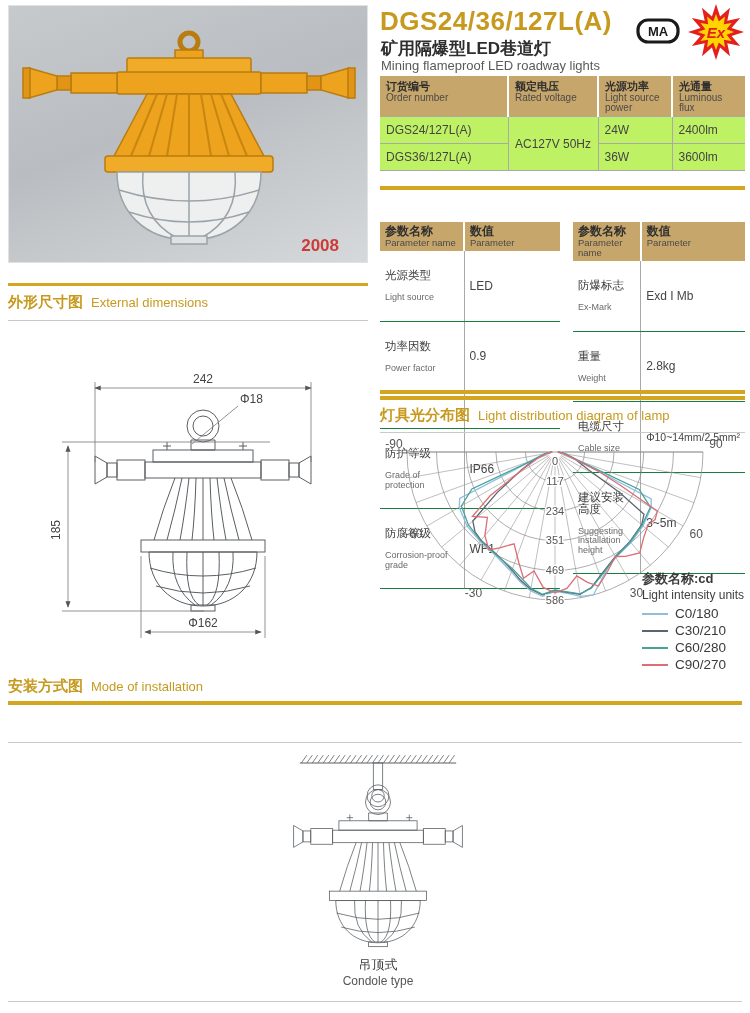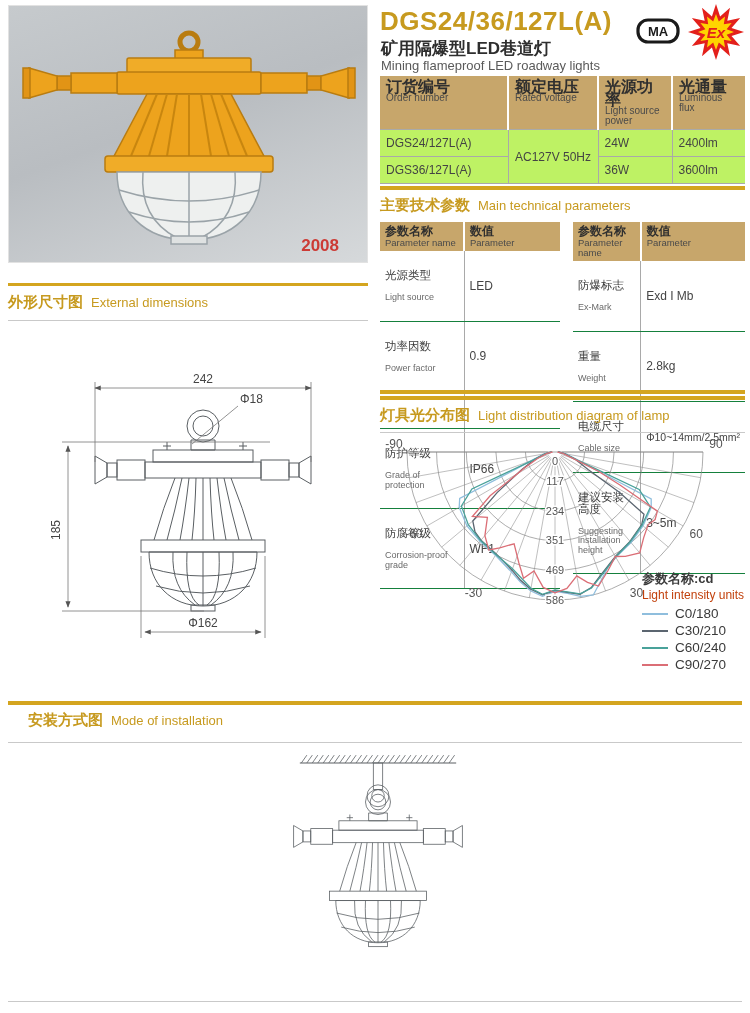--- a/index.html
+++ b/index.html
@@ -18,21 +18,21 @@
   .ma-badge { position:absolute; left:636px; top:16px; }
   .ex-badge { position:absolute; left:686px; top:2px; }
 
   
   table { border-collapse:collapse; }
   .order-table { position:absolute; left:380px; top:76px; width:365px; font-size:12px; }
   .order-table th { background:#c7a66b; color:#2f2f2f; text-align:left; padding:4px 6px 3px 6px;
                     border-right:2px solid #fff; font-weight:bold; vertical-align:top; }
   .order-table th:last-child { border-right:none; }
   .order-table th .en { display:block; font-size:10px; font-weight:normal; color:#4a4a4a; line-height:10px; }
-  .order-table th .cn { display:block; font-size:16px; line-height:13px; }
+  .order-table th .cn { display:block; font-size:11px; line-height:13px; }
   .order-table td { border:1px solid #a9a9a9; padding:6px 6px; color:#444; background:#bef264; }
   .order-table tr td:first-child { border-left:none; }
   .order-table tr td:last-child { border-right:none; }
 
   .param-wrap { position:absolute; top:222px; font-size:11px; }
   .param-left  { left:380px; width:180px; }
   .param-right { left:573px; width:172px; }
   .param-table { width:100%; }
   .param-table th { background:#c7a66b; color:#2f2f2f; text-align:left; padding:3px 5px; border-right:2px solid #fff; vertical-align:top; }
   .param-table th:last-child { border-right:none; }
@@ -50,21 +50,21 @@
   .sec-title .cn { font-size:15px; font-weight:bold; margin-right:8px; }
   .sec-title .en { font-size:13px; }
   .thin-line { position:absolute; height:1px; background:#c9c9c9; }
 
   svg { display:block; }
   text { font-family:"Liberation Sans","DejaVu Sans",sans-serif; }
 
   .dist-chart { position:absolute; left:380px; top:436px; }
   .legend { position:absolute; left:642px; top:570px; width:108px; font-size:12.5px; color:#3a3a3a; }
   .legend .u-cn { font-size:13px; font-weight:bold; color:#3a3a3a; }
-  .legend .u-en { font-size:12px; color:#c2410c; margin-bottom:3px; }
+  .legend .u-en { font-size:12px; color:#404040; margin-bottom:3px; }
   .legend-item { display:flex; align-items:center; height:17px; }
   .legend-item .sw { width:26px; height:2px; margin-right:7px; flex:none; }
   .legend-item .lb { font-size:13.5px; }
 
   .dims-svg { position:absolute; left:8px; top:348px; }
   .install-svg { position:absolute; left:292px; top:752px; }
   .install-label { position:absolute; left:288px; top:956px; width:180px; text-align:center; color:#3c3c3c; }
   .install-label .cn { font-size:13px; display:block; }
   .install-label .en { font-size:12px; color:#555; display:block; }
 </style>
@@ -208,23 +208,20 @@
     </tr>
     <tr>
       <td>DGS36/127L(A)</td>
       <td>36W</td>
       <td>3600lm</td>
     </tr>
   </tbody>
     </table>
 
   <div class="gold-bar" style="left:380px; top:186px; width:365px;"></div>
-  <div class="sec-title" style="left:380px; top:196px;">
-    <span class="cn">主要技术参数</span><span class="en">Main technical parameters</span>
-  </div>
 
   <div class="param-wrap param-left">
     <table class="param-table">
       <colgroup>
           <col style="width:84px">
           <col style="width:96px">
         </colgroup>
       <tbody>
           <tr>
         <th>
@@ -409,31 +406,31 @@
         <div class="legend-item">
           <span class="sw" style="background: rgb(143, 190, 221);"></span>
           <span class="lb">C0/180</span>
         </div>
         <div class="legend-item">
           <span class="sw" style="background: rgb(91, 101, 112);"></span>
           <span class="lb">C30/210</span>
         </div>
         <div class="legend-item">
           <span class="sw" style="background: rgb(73, 162, 154);"></span>
-          <span class="lb">C60/240</span>
+          <span class="lb">C60/280</span>
         </div>
         <div class="legend-item">
           <span class="sw" style="background: rgb(219, 110, 118);"></span>
           <span class="lb">C90/270</span>
         </div>
       </div>
   </div>
 
   <div class="gold-bar" style="left:8px; top:701px; width:734px;"></div>
-  <div class="sec-title" style="left:8px; top:711px;margin-left:20px;">
+  <div class="sec-title" style="left:8px; top:677px;">
     <span class="cn">安装方式图</span><span class="en">Mode of installation</span>
   </div>
   <div class="thin-line" style="left:8px; top:742px; width:734px;"></div>
 
   <svg class="install-svg" width="172" height="197" viewBox="0 0 220 252">
     <g stroke="#5a5f63" stroke-width="1" fill="none">
       <path d="M10,14 H210" stroke-width="1.4"></path>
       <g id="hatch">
           <line x1="12" y1="14" x2="19" y2="4"></line>
           <line x1="19" y1="14" x2="26" y2="4"></line>
@@ -463,15 +460,19 @@
           <line x1="187" y1="14" x2="194" y2="4"></line>
           <line x1="194" y1="14" x2="201" y2="4"></line>
           <line x1="201" y1="14" x2="208" y2="4"></line>
         </g>
       <rect x="104" y="14" width="12" height="34"></rect>
       <circle cx="110" cy="56" r="14"></circle>
         <circle cx="110" cy="56" r="8"></circle>
     </g>
     <use href="#lampLine" x="0" y="46"></use>
   </svg>
+  <div class="install-label">
+    <span class="cn">吊顶式</span>
+    <span class="en">Condole type</span>
+  </div>
 
   <div class="thin-line" style="left:8px; top:1001px; width:734px;"></div>
 </div>
 
 </body></html>

